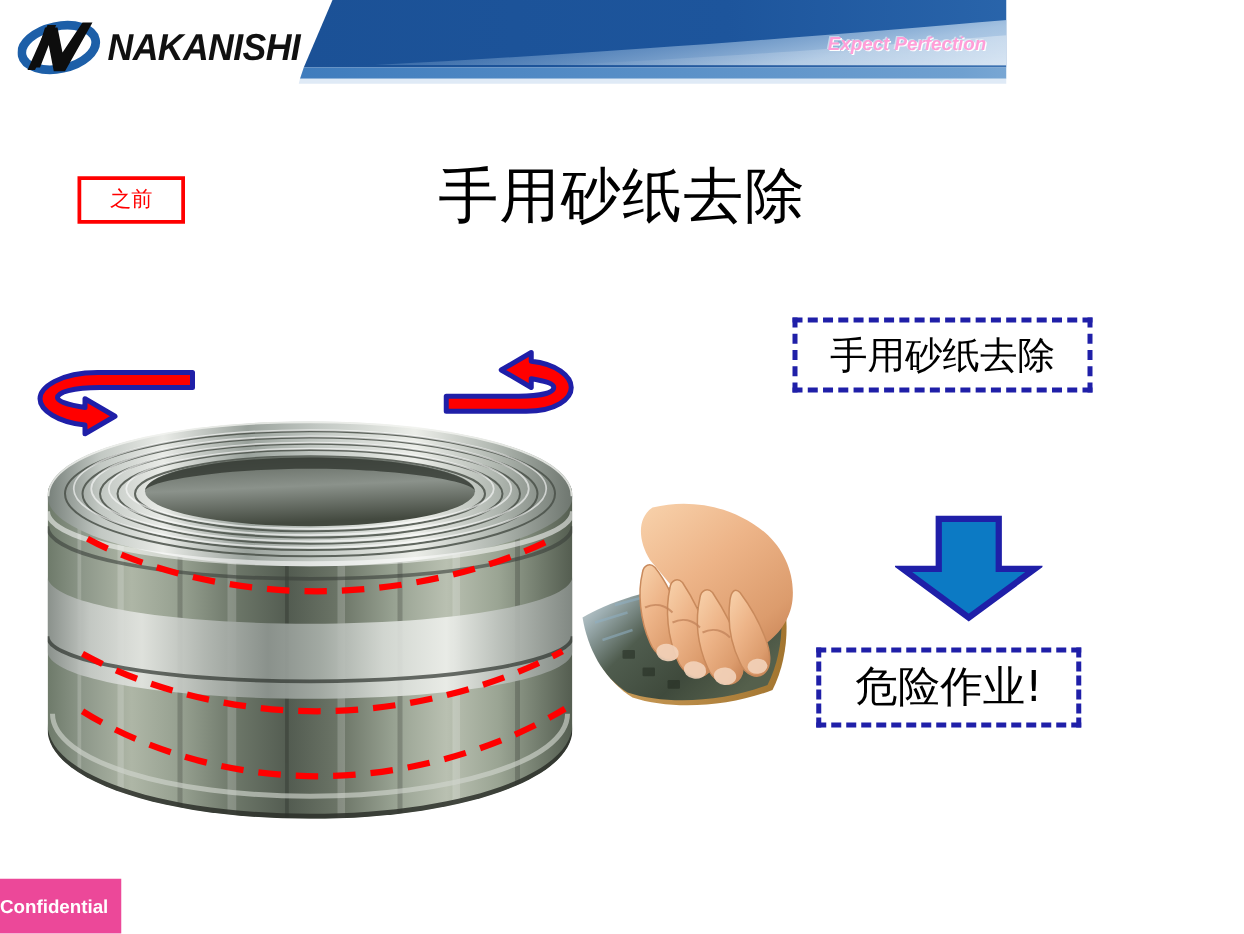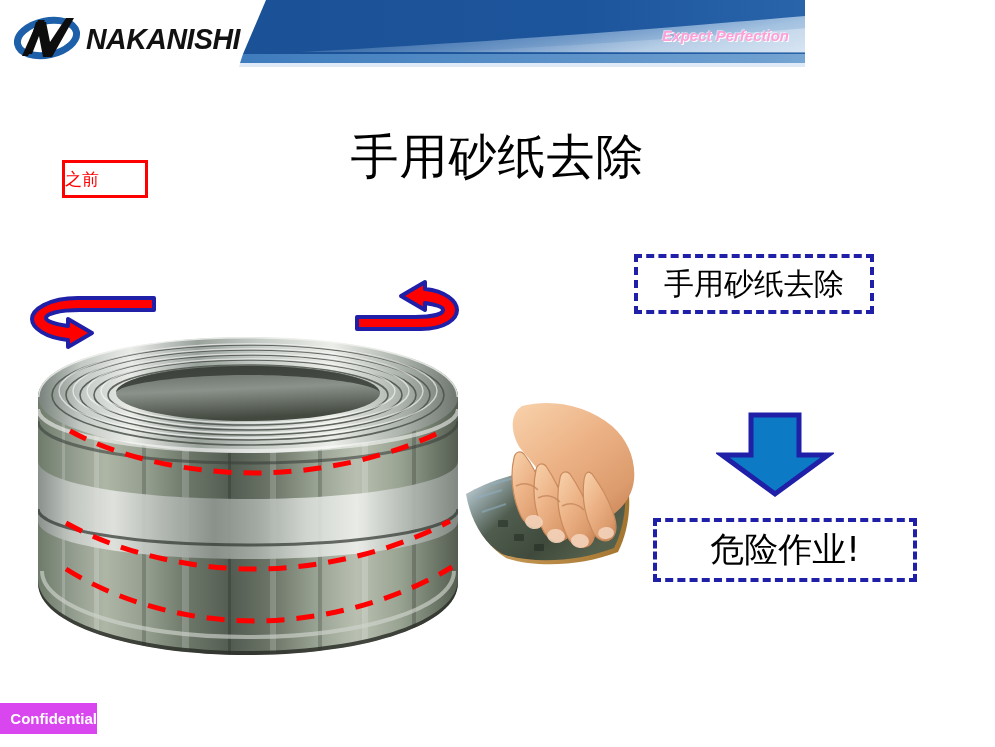--- a/index.html
+++ b/index.html
@@ -65,21 +65,21 @@
 
   
   #before-badge {
     position: absolute;
     left: 62px; top: 141px;
     width: 86px; height: 38px;
     border: 3px solid #ff0000;
     box-sizing: border-box;
     display: flex;
     align-items: center;
-    margin-top: 19px;
+    justify-content: center;
   }
   #before-badge span {
     color: #ff0000;
     font-size: 17px;
     font-family: "DejaVu Sans", sans-serif;
     line-height: 1;
   }
 
   #slide-title {
     position: absolute;
@@ -109,21 +109,21 @@
     white-space: nowrap;
   }
   #callout-method {
     left: 634px; top: 254px;
     width: 240px; height: 60px;
   }
   #callout-method span { font-size: 30px; }
 
   #callout-danger {
     left: 653px; top: 518px;
-    width: 264px; height: 64px;
+    width: 212px; height: 64px;
   }
   #callout-danger span { font-size: 34px; }
 
   
   #down-arrow {
     position: absolute;
     left: 716px; top: 411px;
     width: 118px; height: 87px;
   }
 
@@ -140,25 +140,25 @@
   #photo-hand {
     position: absolute;
     left: 462px; top: 402px;
     width: 180px; height: 190px;
   }
 
   
   #confidential {
     position: absolute;
     left: 0; top: 703px;
-    width: 97px; height: 31px;
-    background: #d946ef;
+    width: 97px; height: 44px;
+    background: #ec4899;
     display: flex;
     align-items: center;
-    justify-content: flex-end;
+    justify-content: flex-start;
   }
   #confidential span {
     color: #ffffff;
     font-size: 15px;
     font-weight: bold;
     font-family: "Liberation Sans", sans-serif;
   }
 </style>
 </head>
 <body>

